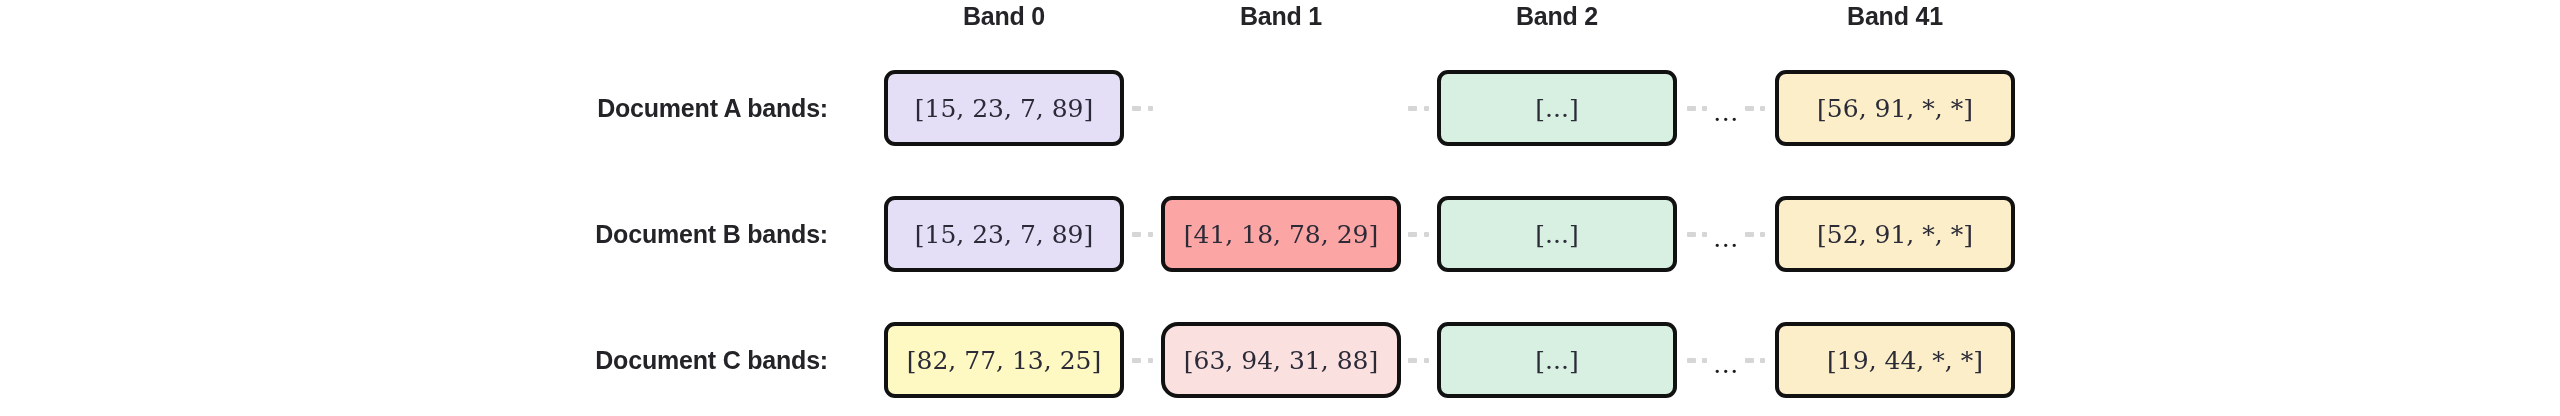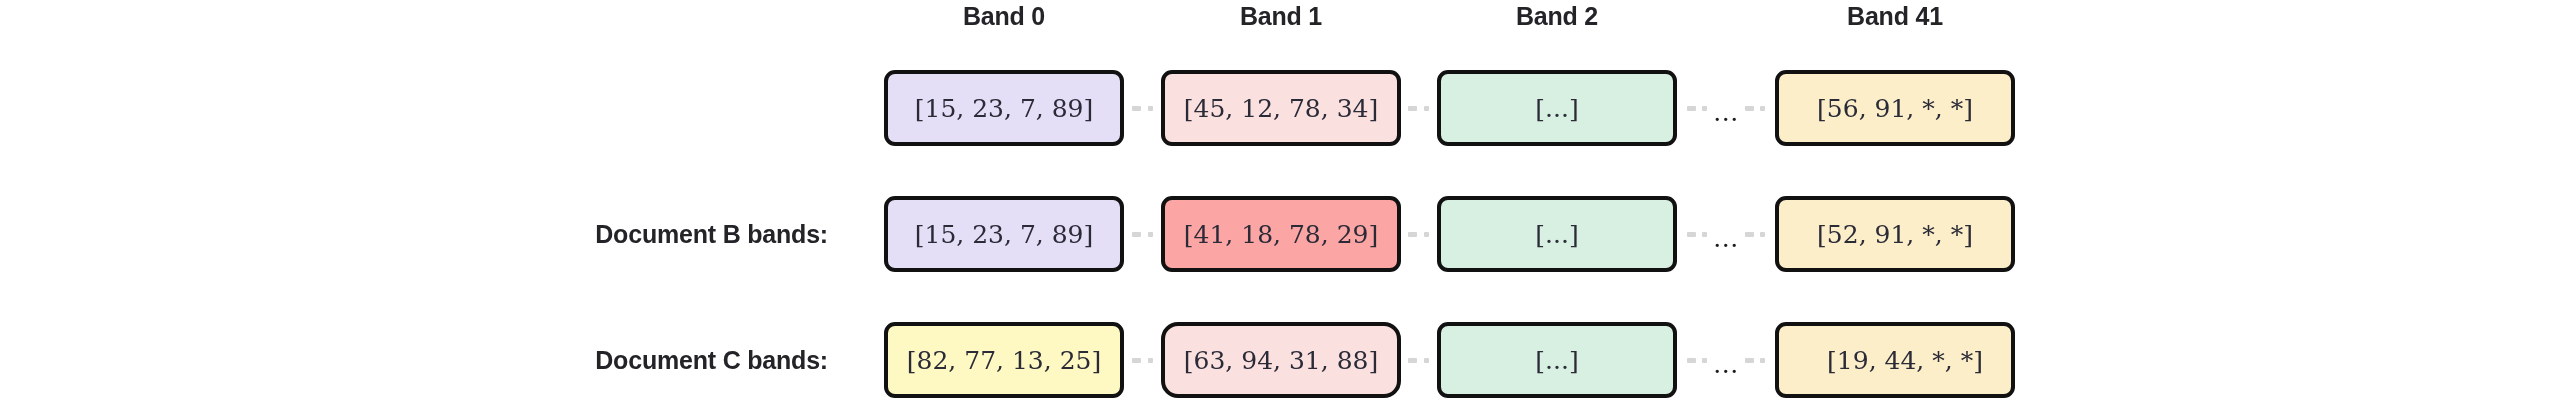--- a/index.html
+++ b/index.html
@@ -131,26 +131,26 @@
 <div class="figure">
 
   <div class="header-row">
     <div class="col-header c0">Band 0</div>
     <div class="col-header c1">Band 1</div>
     <div class="col-header c2">Band 2</div>
     <div class="col-header c3">Band 41</div>
   </div>
 
   <div class="band-row r0">
+    <div class="row-label">Document A bands:</div>
     <div class="band-cell c0" style="background: rgb(228, 222, 247); border-color: rgb(17, 17, 17);">[15, 23, 7, 89]</div>
     <div class="connector k0">
       <span class="dash" style="background: rgb(214, 214, 214);"></span>
       <span class="dash sm" style="background: rgb(214, 214, 214);"></span>
     </div>
-    <div class="band-cell c1" style="background: rgb(251, 224, 224); border-color: rgb(17, 17, 17);">[45, 12, 78, 34]</div>
     <div class="connector k1">
       <span class="dash" style="background: rgb(214, 214, 214);"></span>
       <span class="dash sm" style="background: rgb(214, 214, 214);"></span>
     </div>
     <div class="band-cell c2" style="background: rgb(216, 240, 226); border-color: rgb(17, 17, 17);">[...]</div>
     <div class="connector k2">
       <span class="dash" style="background: rgb(214, 214, 214);"></span>
       <span class="dash sm" style="background: rgb(214, 214, 214);"></span>
       <span class="ellipsis-mid">...</span>
       <span class="dash" style="background: rgb(214, 214, 214);"></span>

